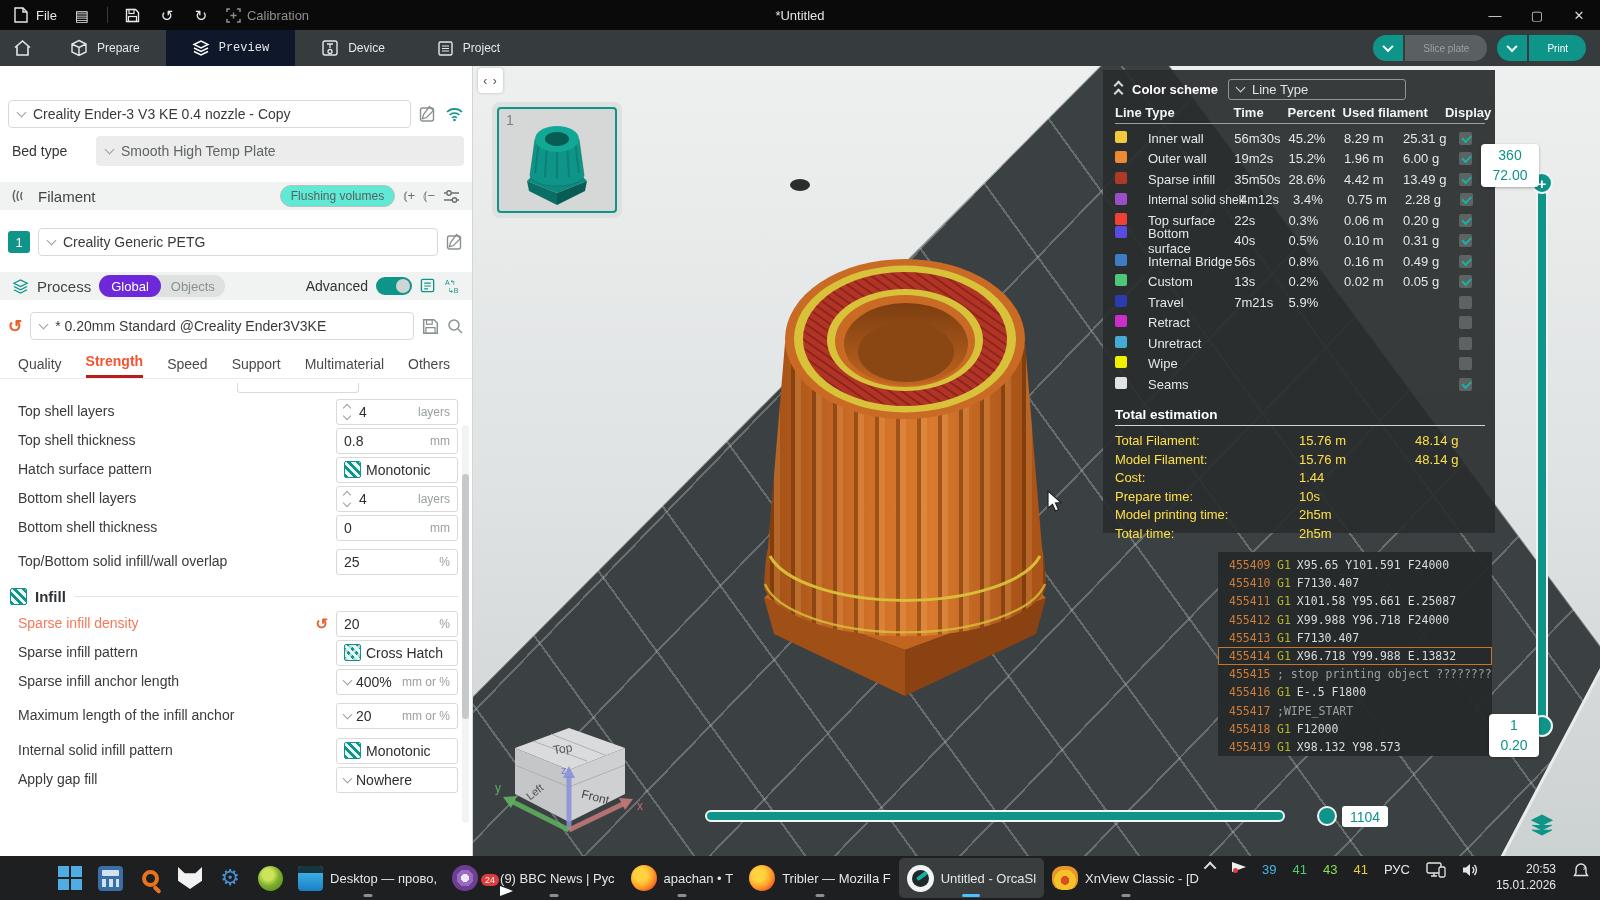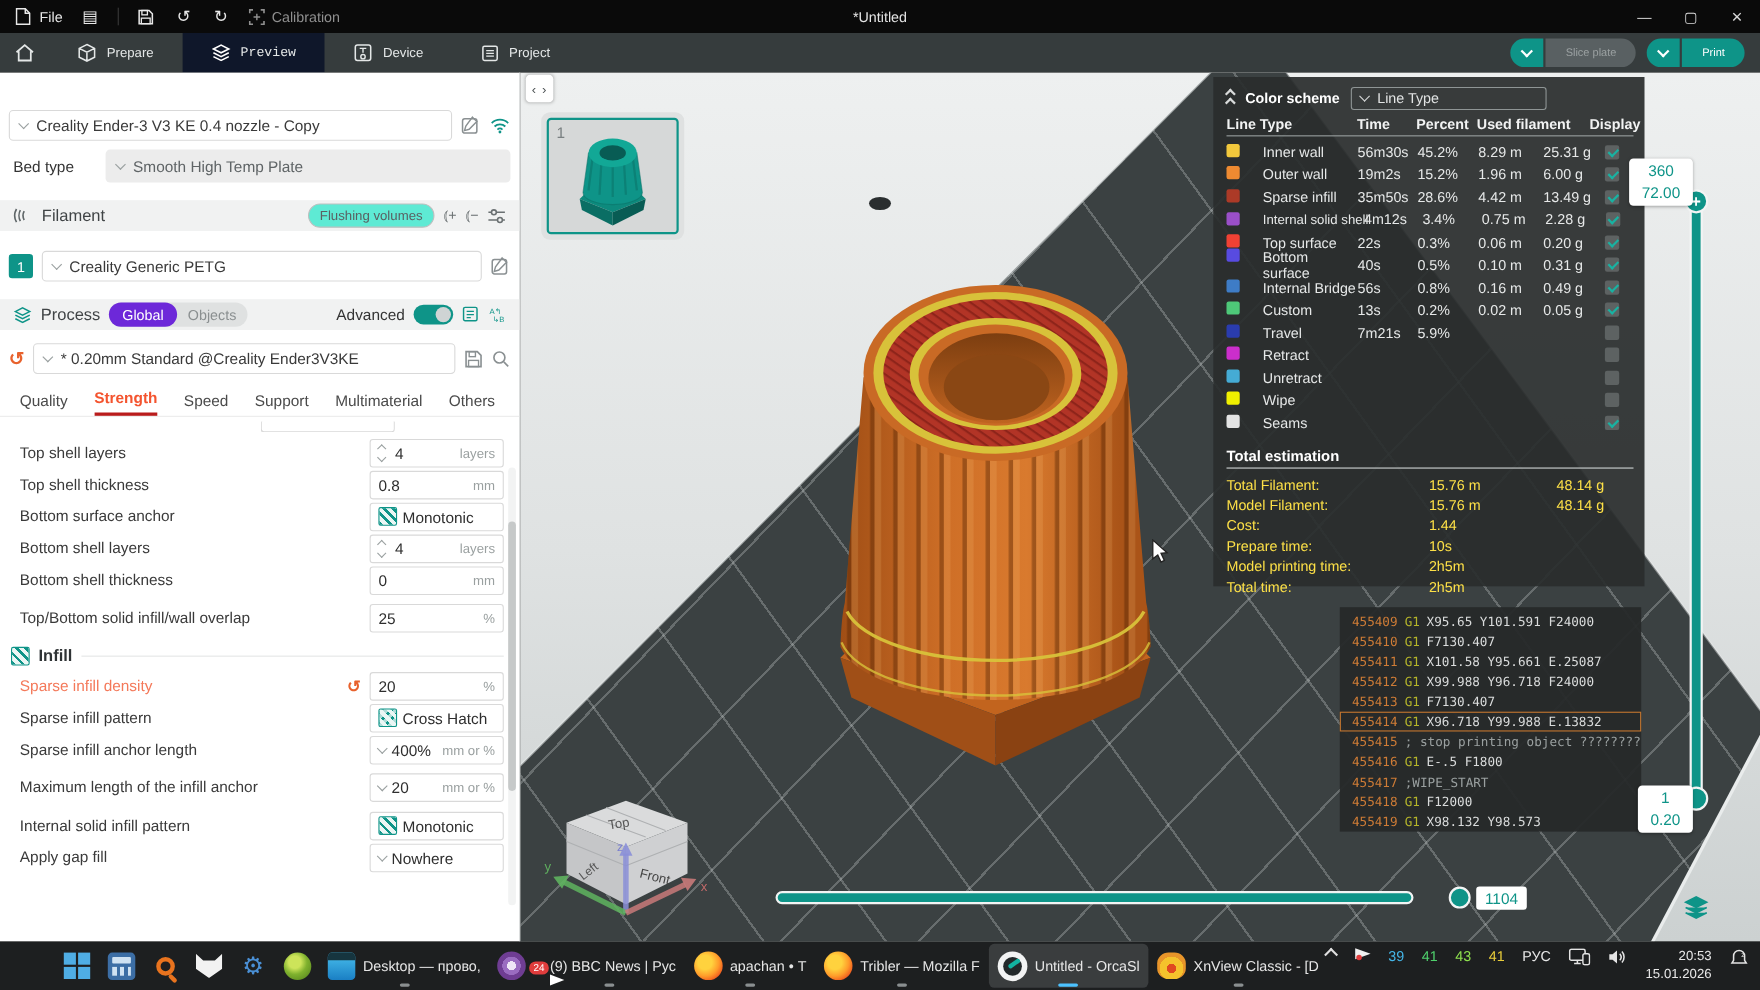--- a/index.html
+++ b/index.html
@@ -365,21 +365,21 @@
       </div>
     </div>
     <div class="prow">
       <span class="plabel">Top shell thickness</span>
       <div class="pfield">
         <span>0.8</span>
         <span class="punit">mm</span>
       </div>
     </div>
     <div class="prow">
-      <span class="plabel">Bottom surface anchor</span>
+      <span class="plabel">Hatch surface pattern</span>
       <div class="pfield">
         <span class="patt"></span>
         <span>Monotonic</span>
       </div>
     </div>
     <div class="prow">
       <span class="plabel">Bottom shell layers</span>
       <div class="pfield">
         <span class="spin">
             <i class="up"></i>

